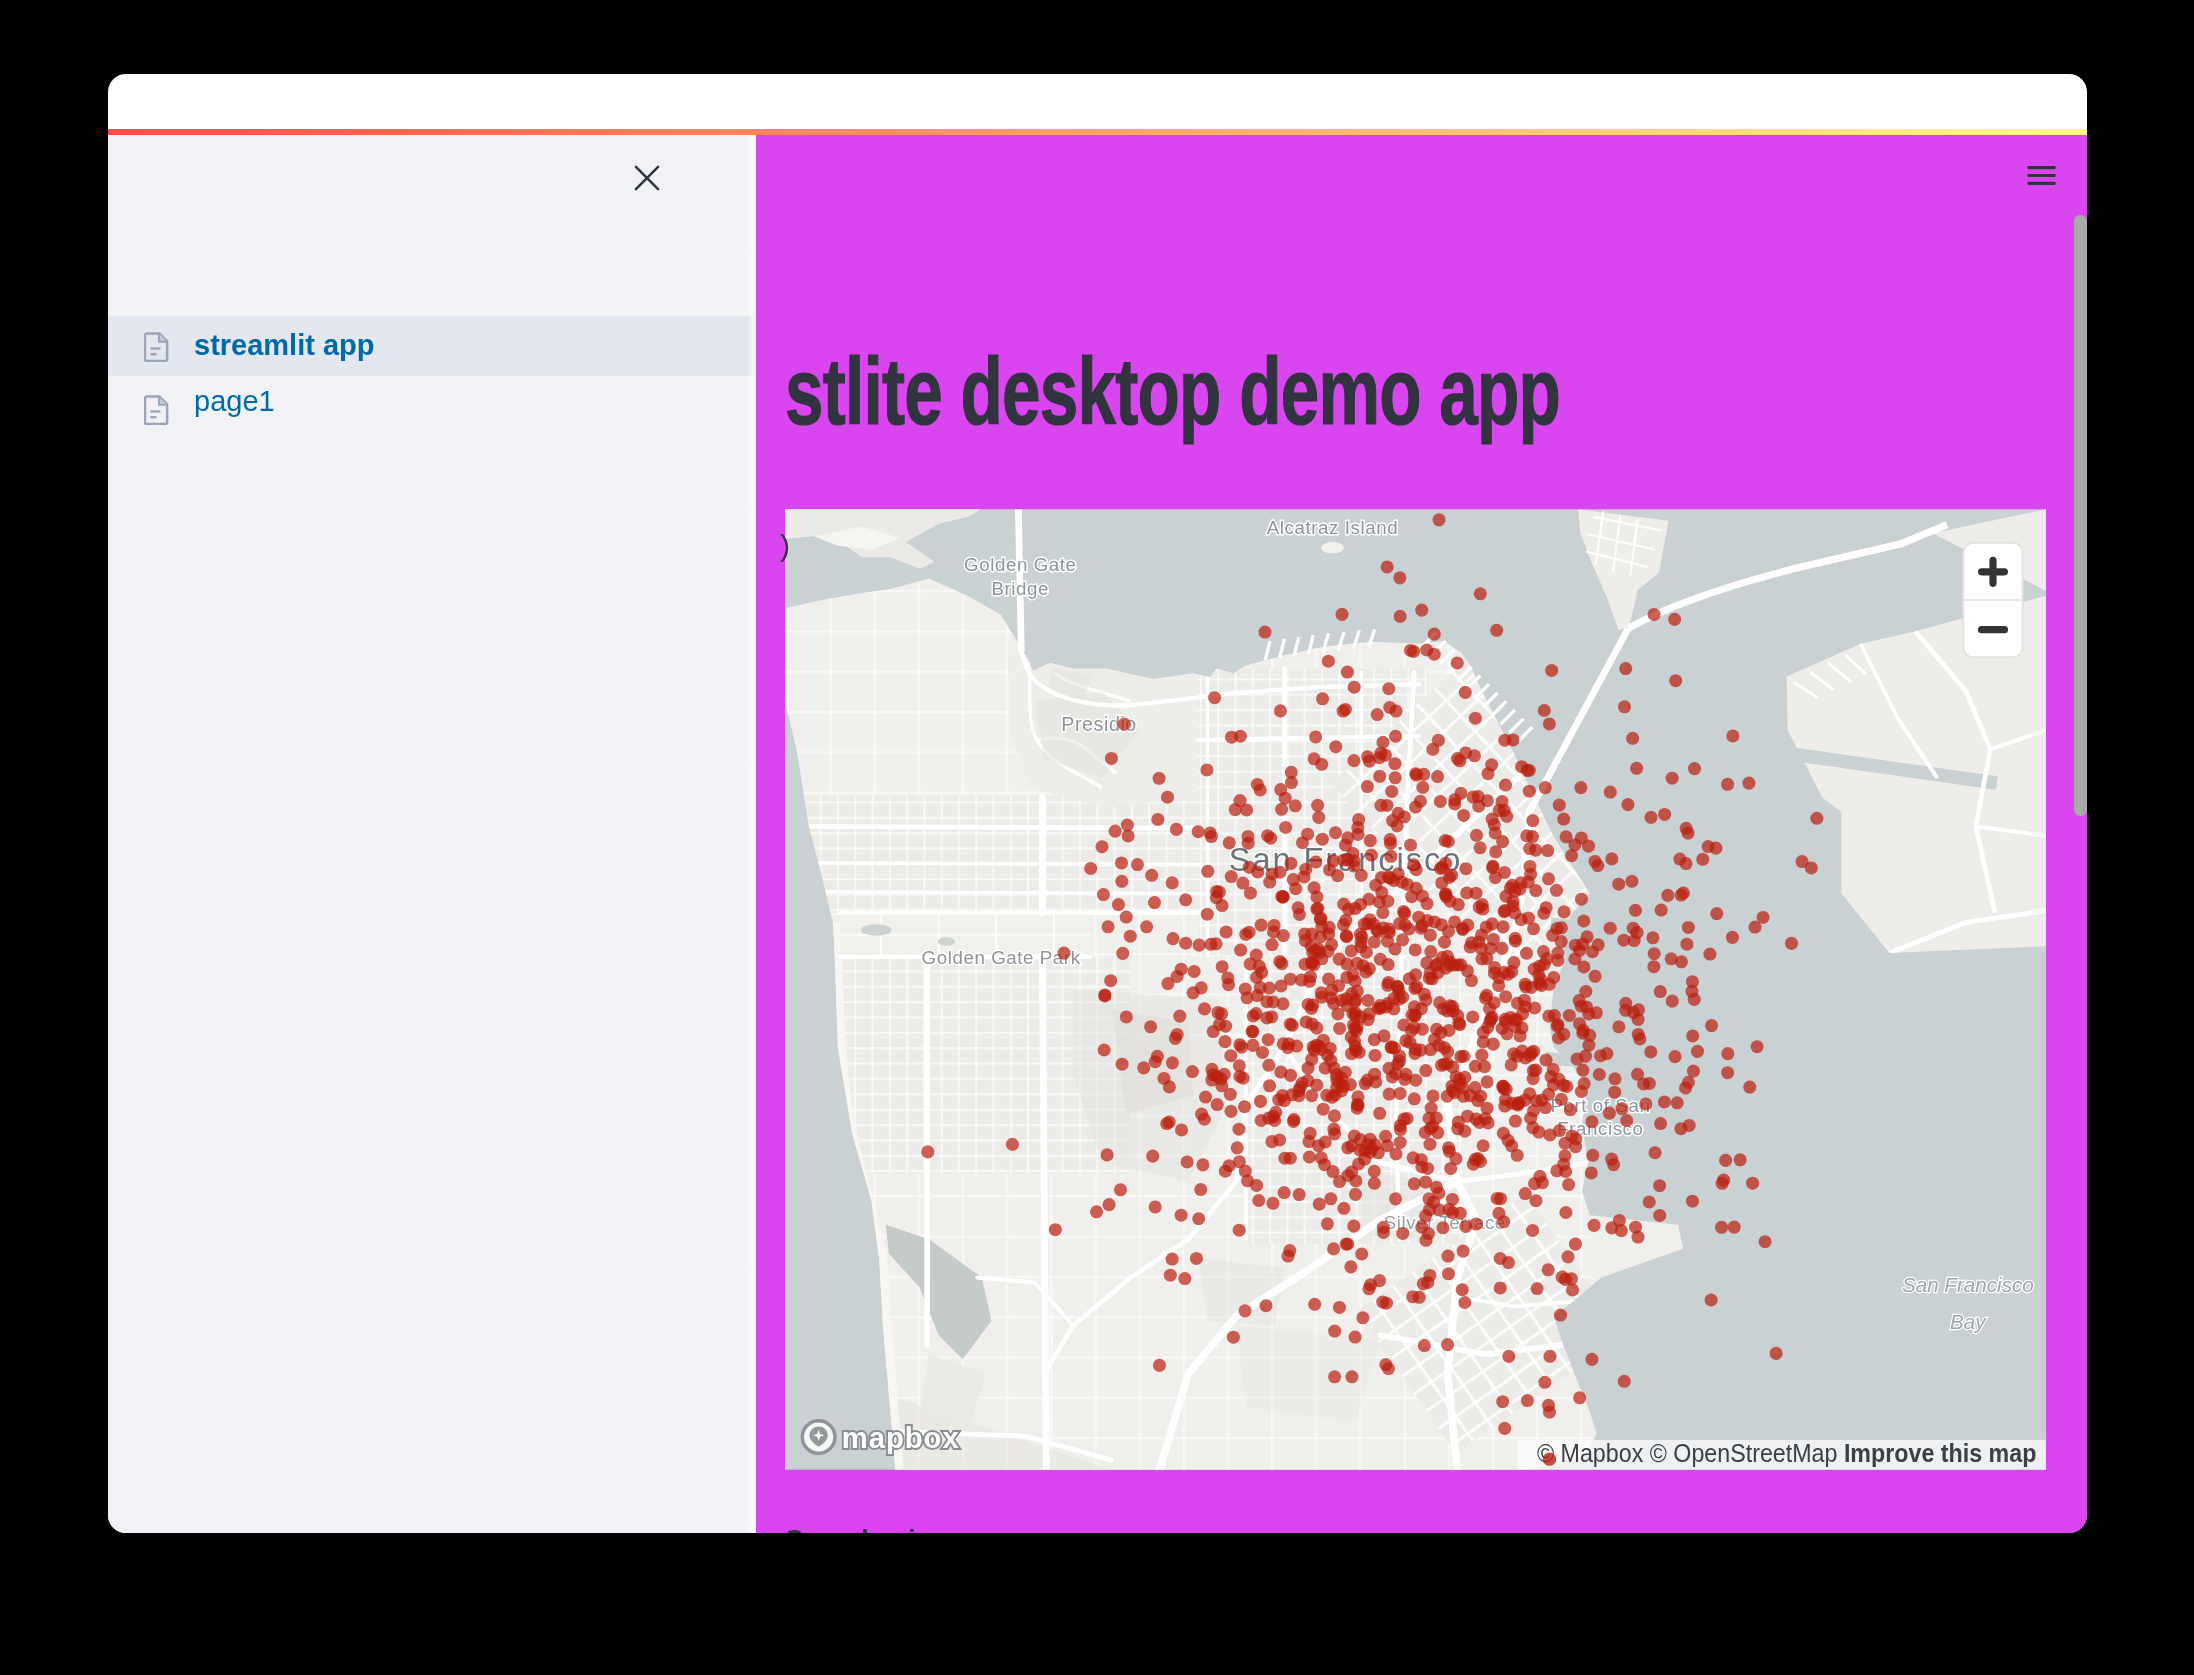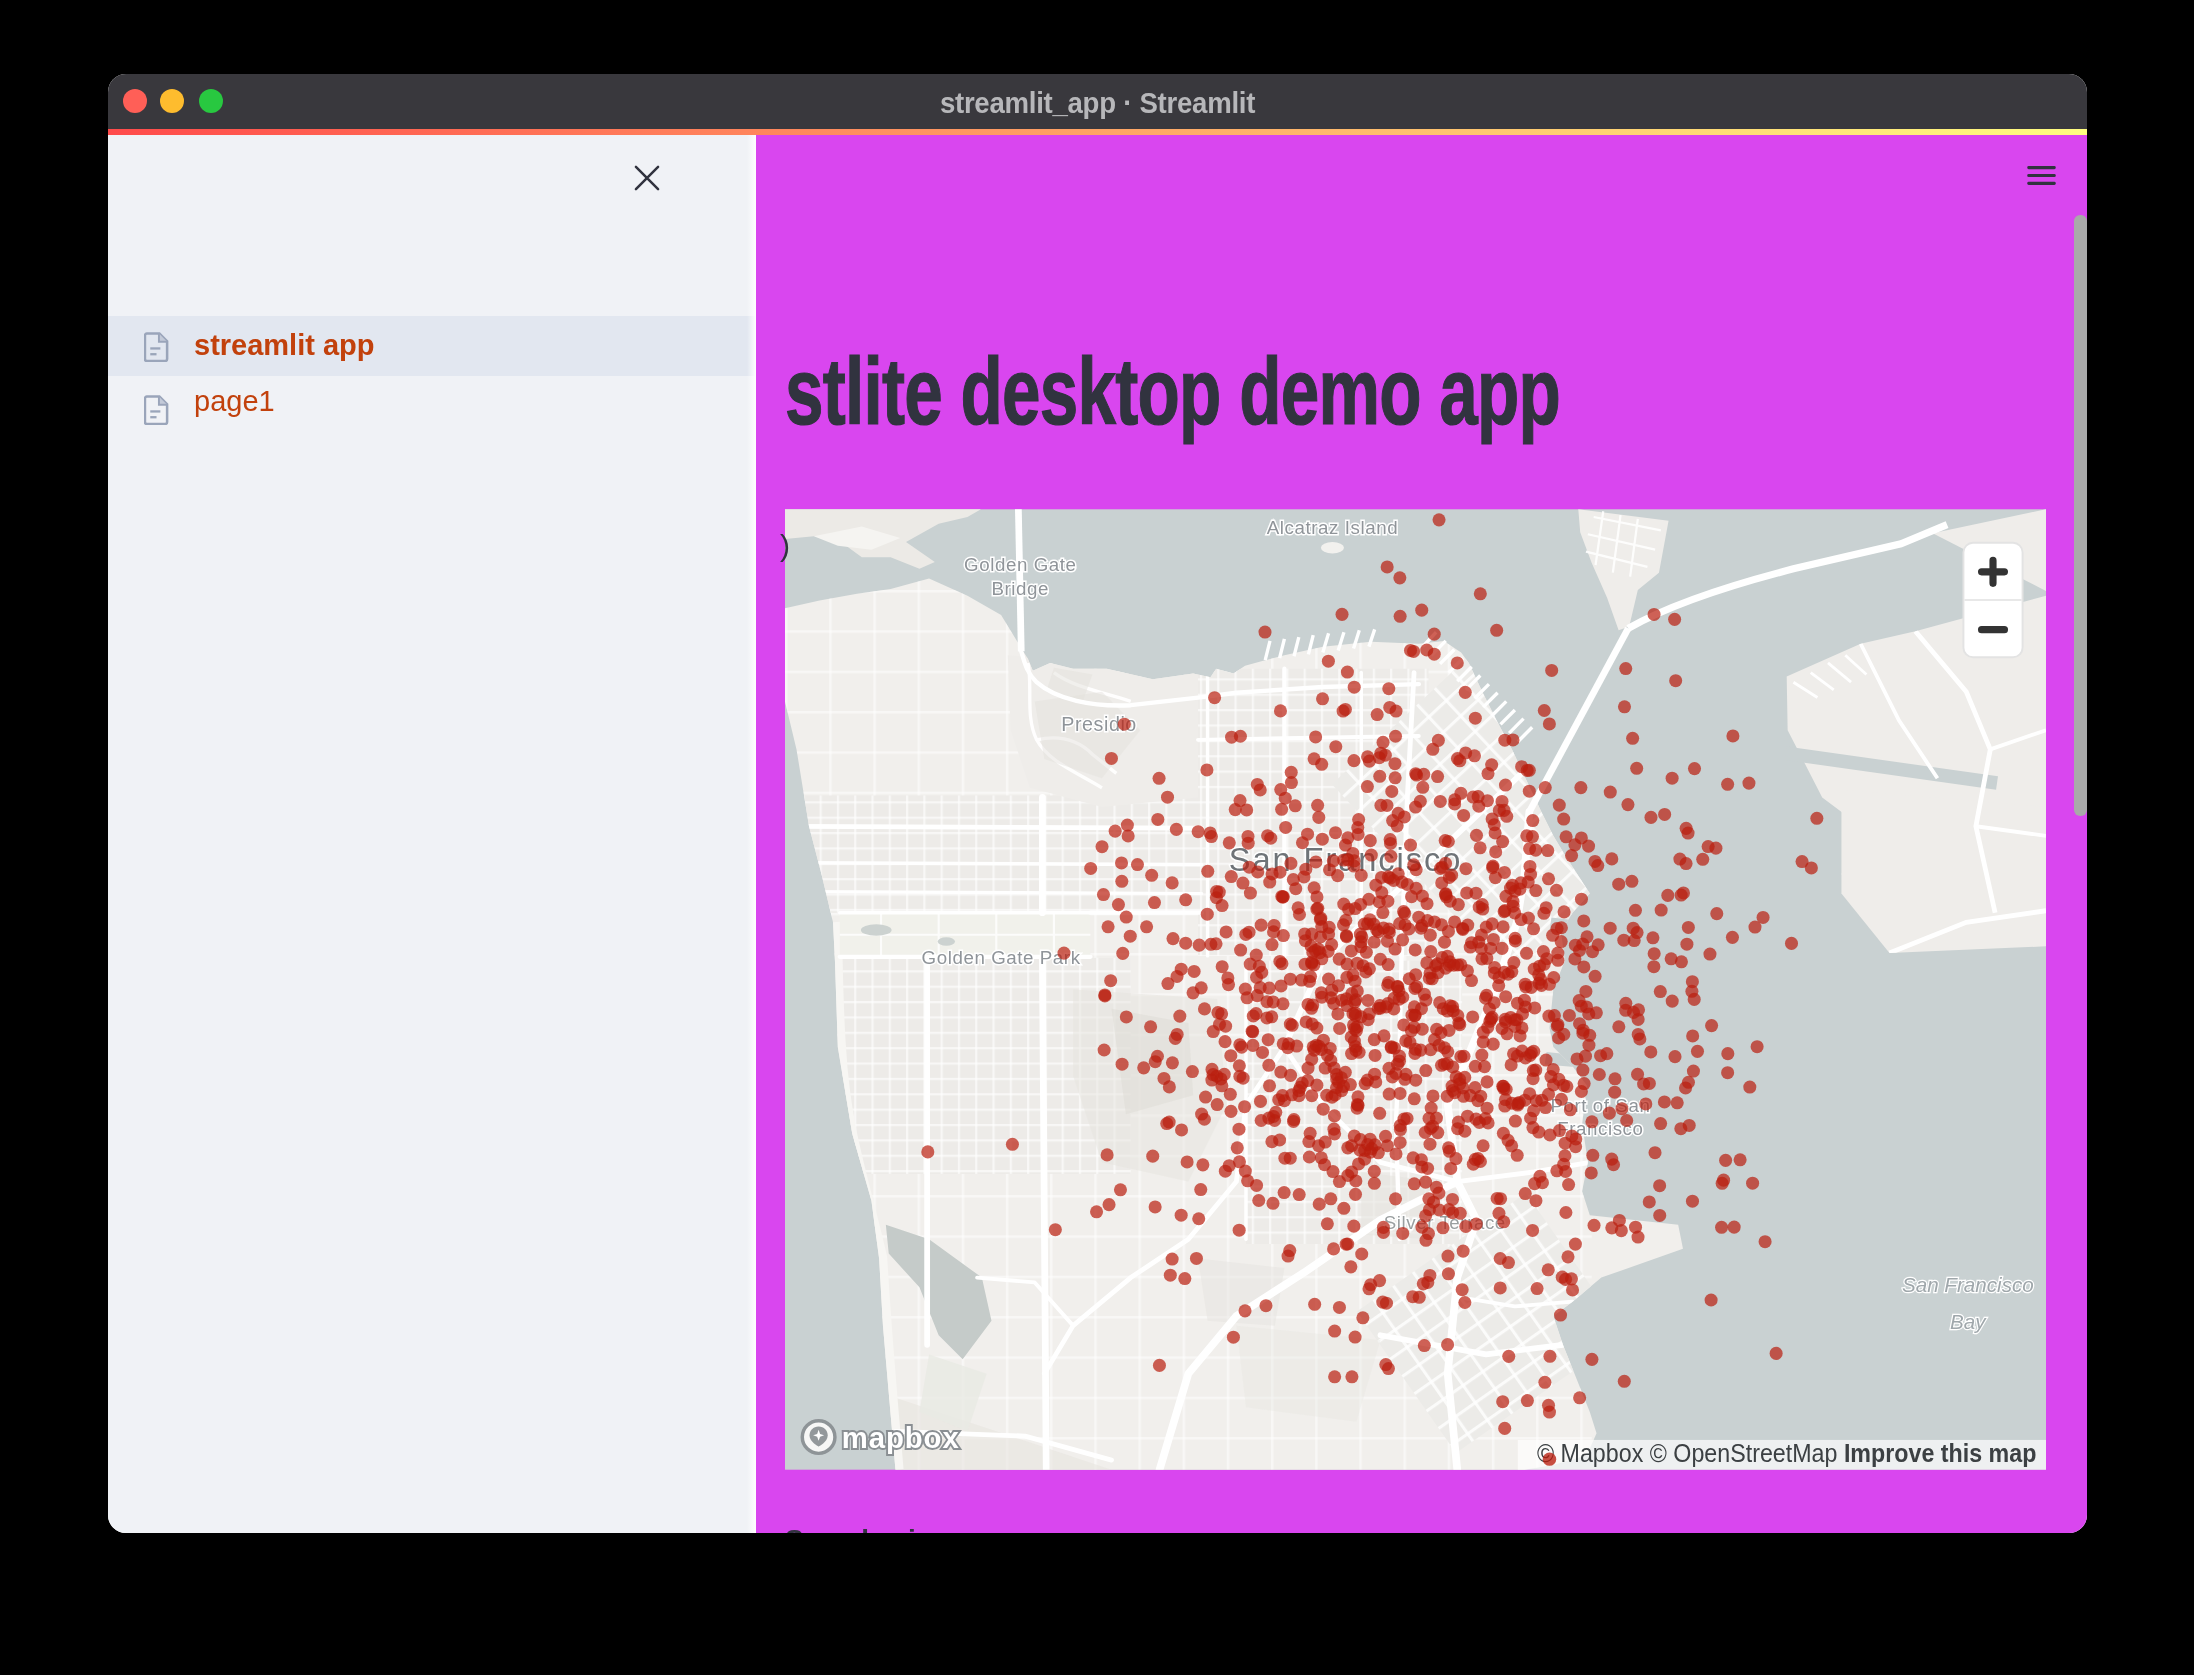--- a/index.html
+++ b/index.html
@@ -6,38 +6,32 @@
 #win{position:absolute;left:108px;top:74px;width:1979px;height:1459px;border-radius:18px;overflow:hidden;background:#fff}
 #titlebar{position:absolute;left:0;top:0;right:0;height:55px;background:#39383d}
 .light{position:absolute;top:15px;width:24px;height:24px;border-radius:50%}
 #title{position:absolute;left:0;right:0;top:0;height:55px;line-height:58px;text-align:center;color:#b7b7ba;font-size:30px;font-weight:bold;letter-spacing:-0.3px;transform:scaleX(0.92)}
 #deco{position:absolute;left:0;top:55px;right:0;height:5.8px;background:linear-gradient(90deg,#ff4b4b,#fffd80)}
 #sidebar{position:absolute;left:0;top:61px;bottom:0;width:648px;background:#f0f2f6}
 #sidebar:after{content:"";position:absolute;right:0;top:0;bottom:0;width:8.6px;background:linear-gradient(90deg,rgba(255,255,255,0),#fff)}
 #closex{position:absolute;left:526px;top:30px;width:26px;height:26px}
 #row1{position:absolute;left:0;top:181px;width:648px;height:60px;background:#e2e7f0}
 .navicon{position:absolute;left:36px}
-.navtxt{position:absolute;left:86px;color:#c2410c;font-size:29px;line-height:29px;white-space:nowrap}
+.navtxt{position:absolute;left:86px;color:#0369a1;font-size:29px;line-height:29px;white-space:nowrap}
 #main{position:absolute;left:648px;top:61px;right:0;bottom:0;background:#d946ef}
 #burger{position:absolute;left:1271px;top:31px}
 #h1{position:absolute;left:29px;top:210px;color:#31333f;font-size:94px;font-weight:bold;-webkit-text-stroke:1.2px #31333f;white-space:nowrap;transform:scaleX(0.736);transform-origin:left top;letter-spacing:-1px;line-height:1}
 #paren{position:absolute;left:24px;top:394px;color:#31333f;font-size:30px;z-index:5}
 #map{position:absolute;left:29px;top:374px;width:1304px;height:961px}
 #samplesize{position:absolute;left:29px;top:1389px;color:#31333f;font-size:28px;font-weight:bold}
 #zoomctl{position:absolute;left:1206px;top:406px;width:62px;height:118px;z-index:6}
 #sbar{position:absolute;left:1318px;top:80px;width:12.5px;height:601px;background:#a9a9a9;border-radius:6.2px}
 </style></head>
 <body>
 <div id="win">
- <div id="titlebar">
-  <div class="light" style="left:15px;background:#ff5f57"></div>
-  <div class="light" style="left:52px;background:#febc2e"></div>
-  <div class="light" style="left:91px;background:#28c840"></div>
-  <div id="title">streamlit_app · Streamlit</div>
- </div>
  <div id="deco"></div>
  <div id="sidebar">
   <svg id="closex" viewBox="0 0 27 27">
         <path d="M2,2 L25,25 M25,2 L2,25" stroke="#31333f" stroke-width="2.6" stroke-linecap="round"></path>
       </svg>
   <div id="row1"></div>
   <div class="navicon" style="top:197px"><svg width="26" height="30" viewBox="0 0 27 31">
           <path d="M3,1.5 h13 l8,8 v18.5 a2,2 0 0 1 -2,2 h-19 a2,2 0 0 1 -2,-2 v-24.5 a2,2 0 0 1 2,-2 Z" fill="none" stroke="#9aa5ba" stroke-width="2.6"></path>
           <path d="M15.5,1.5 v8.5 h8.5" fill="#c3cad8" stroke="#9aa5ba" stroke-width="2"></path>
           <line x1="6.5" y1="17" x2="17" y2="17" stroke="#9aa5ba" stroke-width="2.4"></line>

